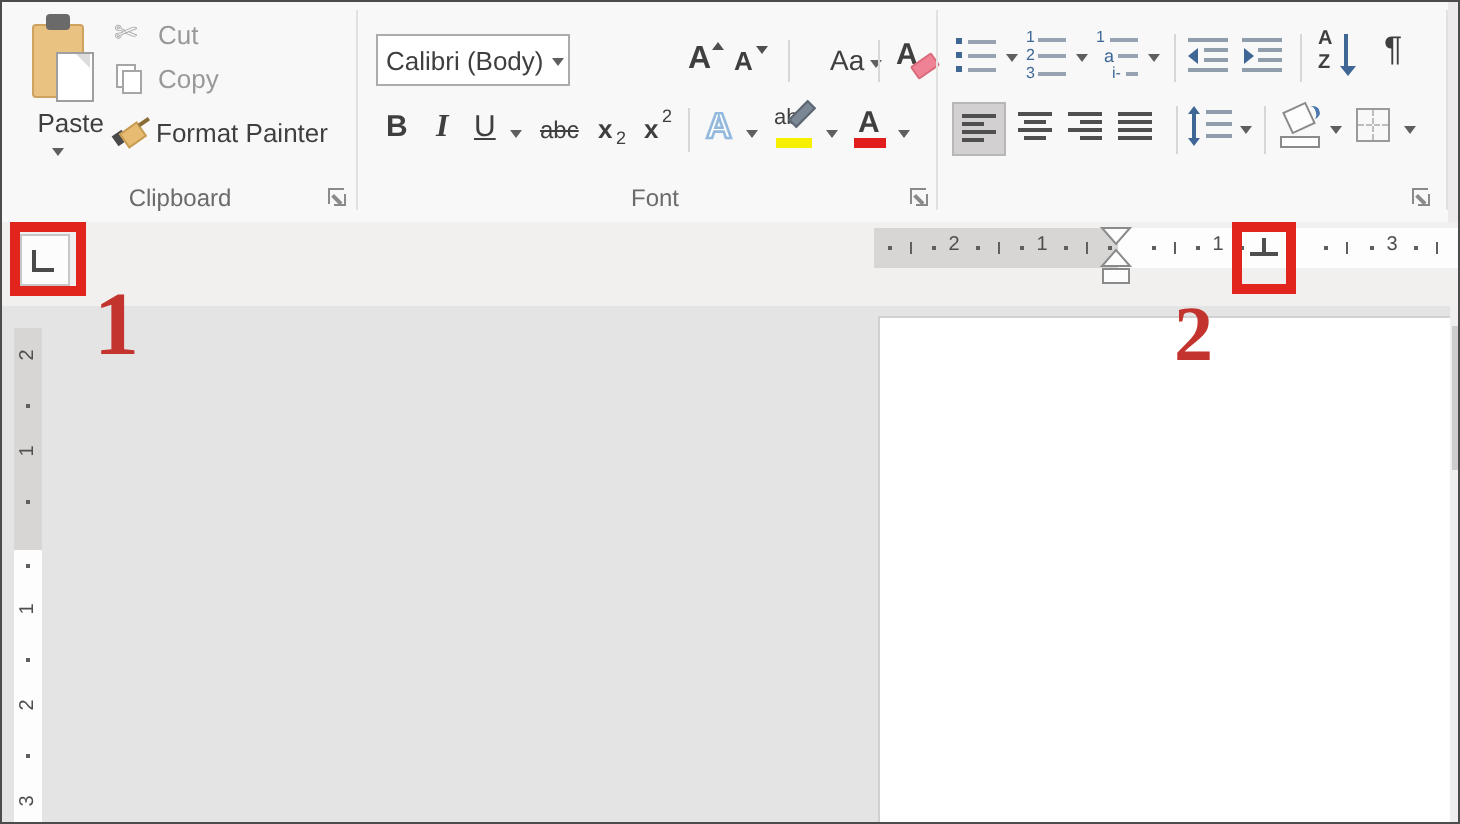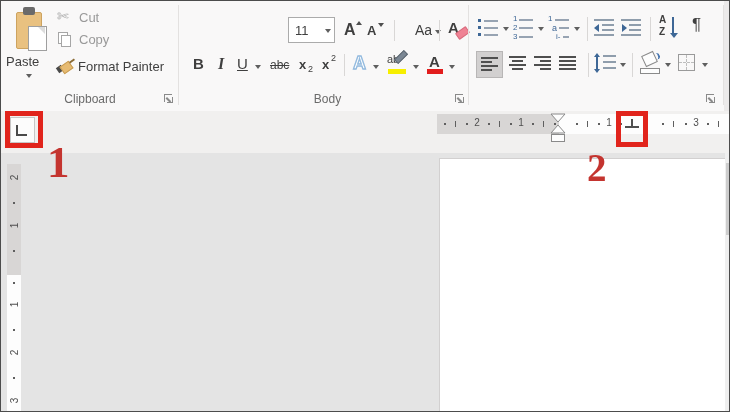--- a/index.html
+++ b/index.html
@@ -49,21 +49,21 @@
 
   <div class="abs ribbon">
 
     <div class="abs icbtn" style="left:5px;top:4px;width:46px;height:82px;">
       <div class="abs" style="left:10px;top:2px;width:26px;height:42px;">
         <div class="abs" style="left:0;top:5px;width:24px;height:35px;background:#e9c180;border:1px solid #cda35f;border-radius:2px;"></div>
         <div class="abs" style="left:7px;top:0;width:12px;height:8px;background:#6a6a6a;border-radius:2px;"></div>
         <div class="abs" style="left:12px;top:19px;width:17px;height:23px;background:#fff;border:1px solid #9f9f9f;"></div>
         <div class="abs" style="left:22px;top:20px;width:0;height:0;border-left:7px solid transparent;border-top:7px solid #dcdcdc;"></div>
       </div>
-      <div class="abs btxt" style="left:0;top:49px;width:46px;text-align:left;">Paste</div>
+      <div class="abs btxt" style="left:0;top:49px;width:46px;text-align:right;">Paste</div>
       <div class="abs car" style="left:20px;top:69px;"></div>
     </div>
 
     <div class="abs icbtn" style="left:54px;top:7px;width:118px;height:19px;">
       <span class="abs" style="left:2px;top:0;font-size:14px;color:#a6a6a6;">✄</span>
       <span class="abs btxt dis" style="left:24px;top:2px;">Cut</span>
     </div>
 
     <div class="abs icbtn" style="left:54px;top:29px;width:118px;height:19px;">
       <span class="abs" style="left:3px;top:2px;width:14px;height:14px;">
@@ -83,23 +83,23 @@
       </span>
       <span class="abs btxt" style="left:25px;top:3px;">Format Painter</span>
     </div>
     <div class="abs launcher" style="left:163px;">
         <span class="c"></span>
         <span class="d"></span>
         <span class="a"></span>
       </div>
     <div class="abs gsep" style="left:177px;"></div>
 
-    <div class="abs combo icbtn" style="left:287px;top:16px;width:47px;height:26px;">
-      <span class="abs btxt" style="left:6px;top:5px;">11</span>
-      <span class="abs car" style="right:3px;top:11px;"></span>
+    <div class="abs combo icbtn" style="left:187px;top:16px;width:97px;height:26px;">
+      <span class="abs btxt" style="left:4px;top:5px;white-space:nowrap;">Calibri (Body)</span>
+      <span class="abs car" style="right:2px;top:11px;"></span>
     </div>
 
     <div class="abs icbtn" style="left:340px;top:17px;width:23px;height:25px;">
       <span class="abs btxt" style="left:3px;top:3px;font-size:16px;font-weight:bold;">A</span>
       <span class="abs" style="left:15px;top:3px;width:0;height:0;border-left:3px solid transparent;border-right:3px solid transparent;border-bottom:4px solid #4f4f4f;"></span>
     </div>
     <div class="abs icbtn" style="left:364px;top:19px;width:22px;height:23px;">
       <span class="abs btxt" style="left:2px;top:3px;font-size:13px;font-weight:bold;">A</span>
       <span class="abs" style="left:13px;top:3px;width:0;height:0;border-left:3px solid transparent;border-right:3px solid transparent;border-top:4px solid #4f4f4f;"></span>
     </div>
@@ -153,21 +153,21 @@
       <span class="abs car" style="left:2px;top:13px;"></span>
     </div>
     <div class="abs icbtn" style="left:425px;top:51px;width:20px;height:26px;">
       <span class="abs btxt" style="left:3px;top:1px;font-size:15px;font-weight:bold;">A</span>
       <span class="abs" style="left:1px;top:17px;width:16px;height:5px;background:#e21d1d;"></span>
     </div>
     <div class="abs icbtn" style="left:446px;top:51px;width:11px;height:26px;">
       <span class="abs car" style="left:2px;top:13px;"></span>
     </div>
 
-    <div class="abs glabel" style="left:186px;width:281px;">Body</div>
+    <div class="abs glabel" style="left:186px;width:281px;">Font</div>
     <div class="abs launcher" style="left:454px;">
         <span class="c"></span>
         <span class="d"></span>
         <span class="a"></span>
       </div>
     <div class="abs gsep" style="left:467px;"></div>
 
     <div class="abs icbtn" style="left:477px;top:15px;width:22px;height:24px;">
       <span class="abs" style="left:0;top:3px;width:3px;height:3px;background:#3e6796;"></span>
       <span class="bln" style="left:6px;top:4px;width:14px;"></span>

